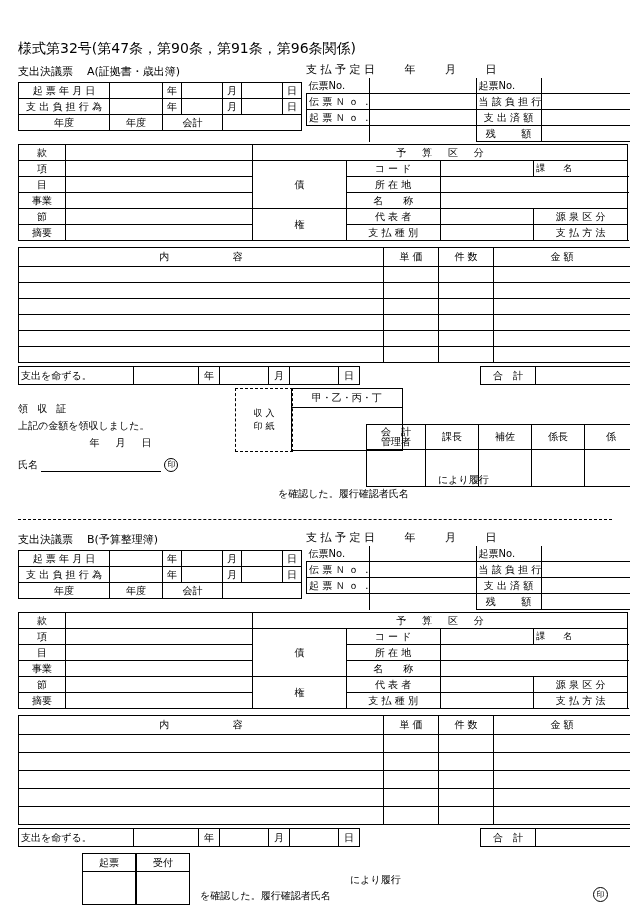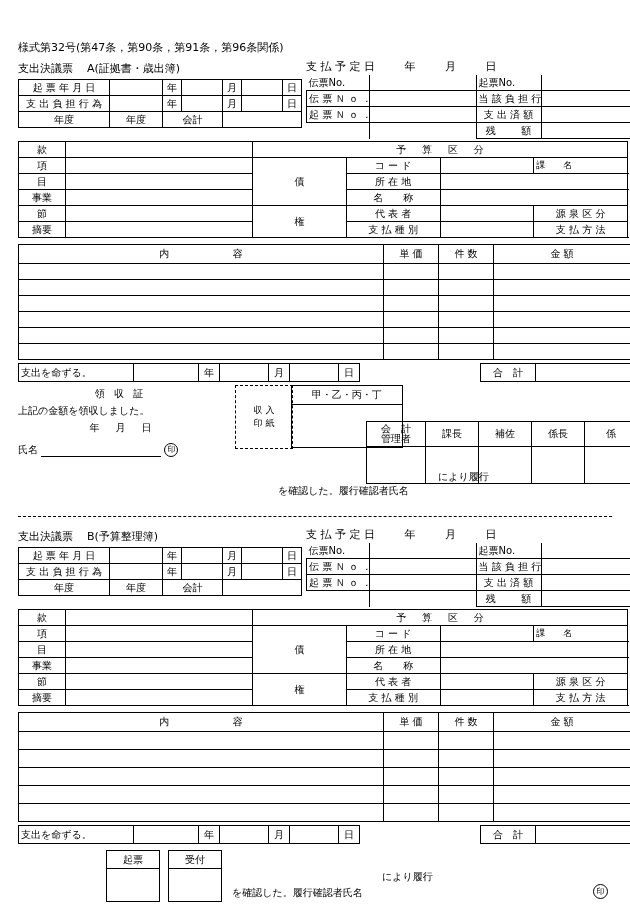--- a/index.html
+++ b/index.html
@@ -15,21 +15,21 @@
     position: relative;
   }
   .page {
     position: relative;
     width: 630px;
     height: 915px;
     box-sizing: border-box;
     padding: 40px 18px 10px 18px;
   }
   .doc-title {
-    font-size: 11px;
+    font-size: 14px;
     margin-bottom: 4px;
     letter-spacing: 0px;
   }
   .form-block {
     position: relative;
   }
   table.grid {
     border-collapse: collapse;
     table-layout: fixed;
   }
@@ -82,21 +82,21 @@
   .receipt-area {
     display: flex;
     margin-top: 3px;
     width: 594px;
   }
   .receipt-left {
     width: 246px;
     font-size: 10px;
     position: relative;
   }
-  .receipt-left .line1 { text-align: center; letter-spacing: 3px; margin-top: 2px;}
+  .receipt-left .line1 { text-align: left; letter-spacing: 3px; margin-top: 14px;}
   .receipt-left .line2 { margin-top: 3px; }
   .receipt-left .line3 { text-align: center; margin-top: 3px; }
   .receipt-left .line4 { margin-top: 8px; position: relative; }
   .sig-underline {
     display: inline-block;
     border-bottom: 1px solid #000;
     width: 120px;
     height: 11px;
     vertical-align: bottom;
   }
@@ -137,21 +137,21 @@
     border-radius: 50%;
     font-size: 8px;
     line-height: 13px;
     text-align: center;
   }
   .b-kiyou-row {
     display: flex;
     align-items: flex-start;
     margin-top: 6px;
   }
-  .kiyou-tables { margin-left: 88px; display: flex; gap: 8px;}
+  .kiyou-tables { margin-left: 64px; display: flex; }
   .kiyou-tables table td { height: 17px; }
   .bottom-confirm {
     margin-left: 10px;
     font-size: 10px;
     position: relative;
     flex: 1;
     padding-top: 20px;
   }
 </style>
 </head>

